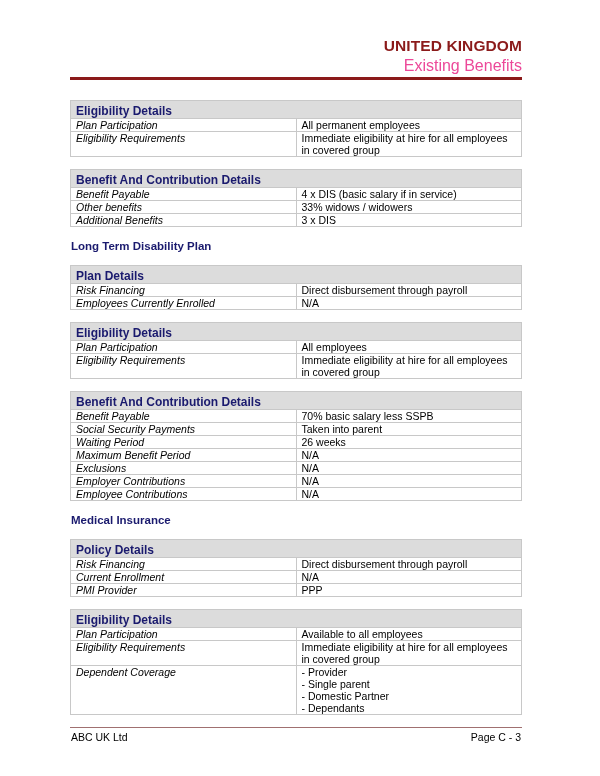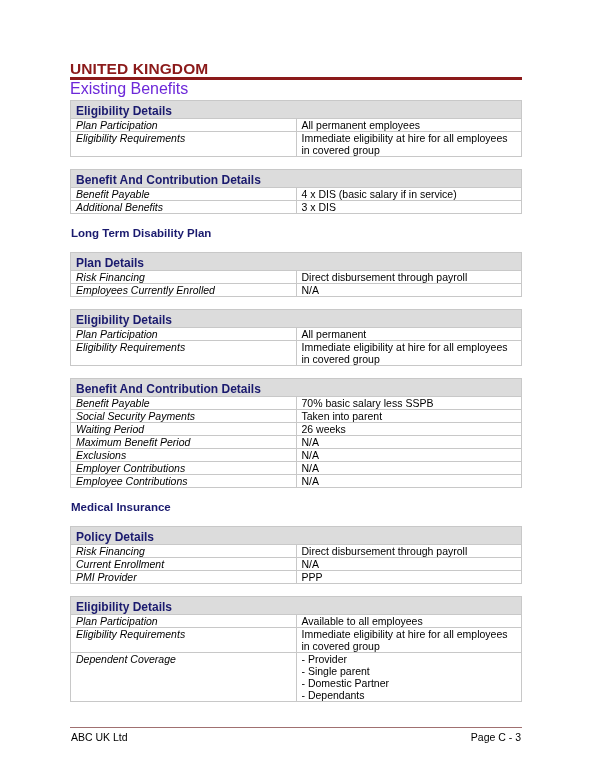--- a/index.html
+++ b/index.html
@@ -1,20 +1,20 @@
 <!DOCTYPE html>
 <html><head>
 <meta charset="utf-8">
 <style>
   html, body { margin: 0; padding: 0; background: #ffffff; }
   body { width: 600px; height: 776px; position: relative; overflow: hidden; font-family: "Liberation Sans", sans-serif; color: #000; }
   .page { position: absolute; left: 70px; top: 0; width: 452px; }
-  .hdr { text-align: left; padding-top: 37px; margin-top: 23px; }
+  .hdr { text-align: right; padding-top: 37px; }
   .country { color: #8b1a1a; font-weight: bold; font-size: 15.5px; line-height: 18px; letter-spacing: 0.1px; }
-  .subtitle { color: #6d28d9; font-size: 16px; line-height: 20px; margin-top: 1px; }
+  .subtitle { color: #ec4899; font-size: 16px; line-height: 20px; margin-top: 1px; }
   .rule { position: absolute; left: 0; top: 77px; width: 452px; height: 3px; background: #8b1a1a; }
   .content { position: absolute; left: 0; top: 100px; width: 452px; }
   table { border-collapse: collapse; width: 452px; font-size: 10.5px; table-layout: fixed; }
   td { border: 1px solid #c8c8c8; padding: 0 5px; line-height: 12px; vertical-align: top; }
   td.k { width: 219px; font-style: italic; }
   td.th { background: #dcdcdc; color: #1a1a6e; font-weight: bold; font-size: 12px; line-height: 13px; padding-top: 4px; }
   .gap { height: 12px; }
   .section-title { color: #1a1a6e; font-weight: bold; font-size: 11.5px; line-height: 14px; padding: 12px 0 12px 1px; }
   .footer-rule { position: absolute; left: 70px; top: 727px; width: 452px; height: 1px; background: #a07070; }
   .footer { position: absolute; left: 70px; top: 731px; width: 452px; font-size: 10.5px; line-height: 12px; }
@@ -54,20 +54,24 @@
     <table>
       <tbody>
           <tr>
             <td class="th" colspan="2">Benefit And Contribution Details</td>
           </tr>
       <tr>
         <td class="k">Benefit Payable</td>
         <td>4 x DIS (basic salary if in service)</td>
       </tr>
       <tr>
+        <td class="k">Other benefits</td>
+        <td>33% widows / widowers</td>
+      </tr>
+      <tr>
         <td class="k">Additional Benefits</td>
         <td>3 x DIS</td>
       </tr>
     </tbody>
       </table>
 
     <div class="section-title">Long Term Disability Plan</div>
 
     <table>
       <tbody>
@@ -86,21 +90,21 @@
       </table>
     <div class="gap"></div>
 
     <table>
       <tbody>
           <tr>
             <td class="th" colspan="2">Eligibility Details</td>
           </tr>
       <tr>
         <td class="k">Plan Participation</td>
-        <td>All permanent</td>
+        <td>All employees</td>
       </tr>
       <tr>
         <td class="k">Eligibility Requirements</td>
         <td>Immediate eligibility at hire for all employees in covered group</td>
       </tr>
     </tbody>
       </table>
     <div class="gap"></div>
 
     <table>

